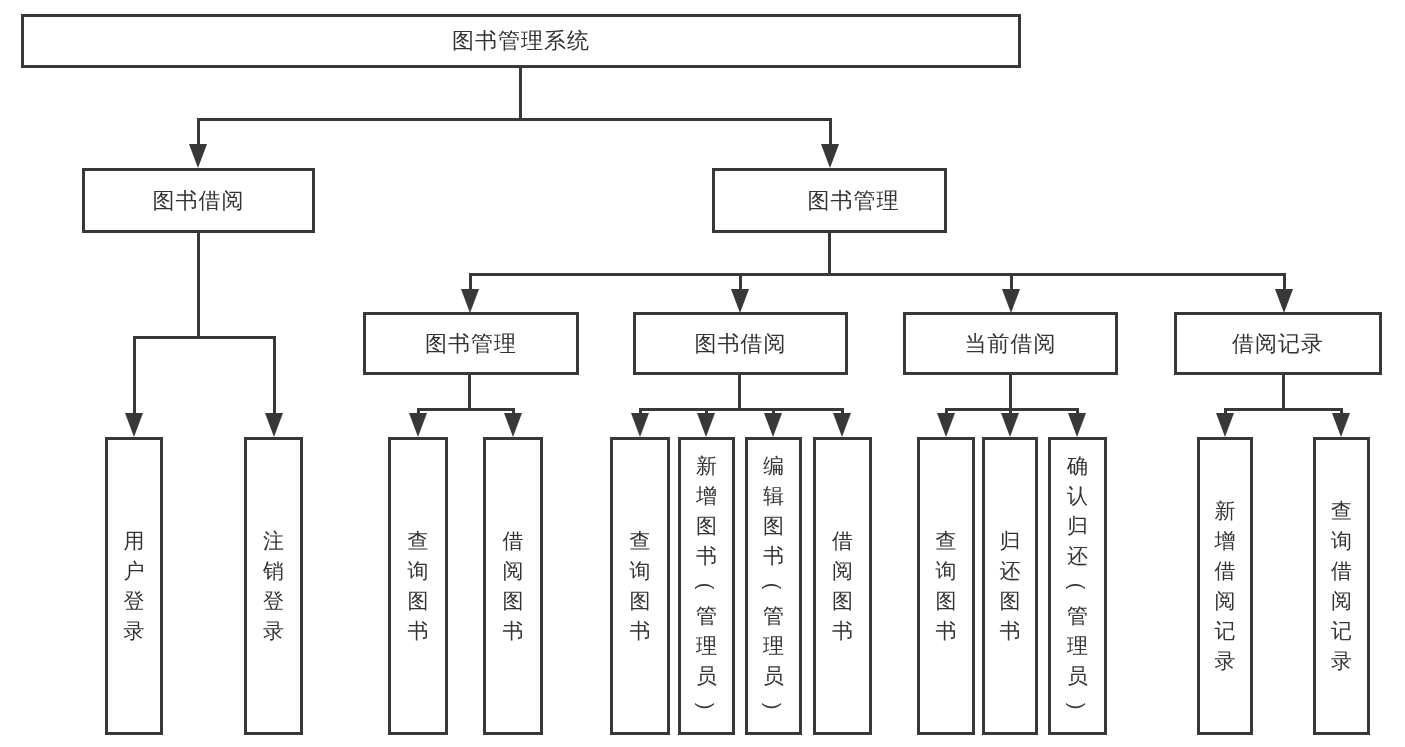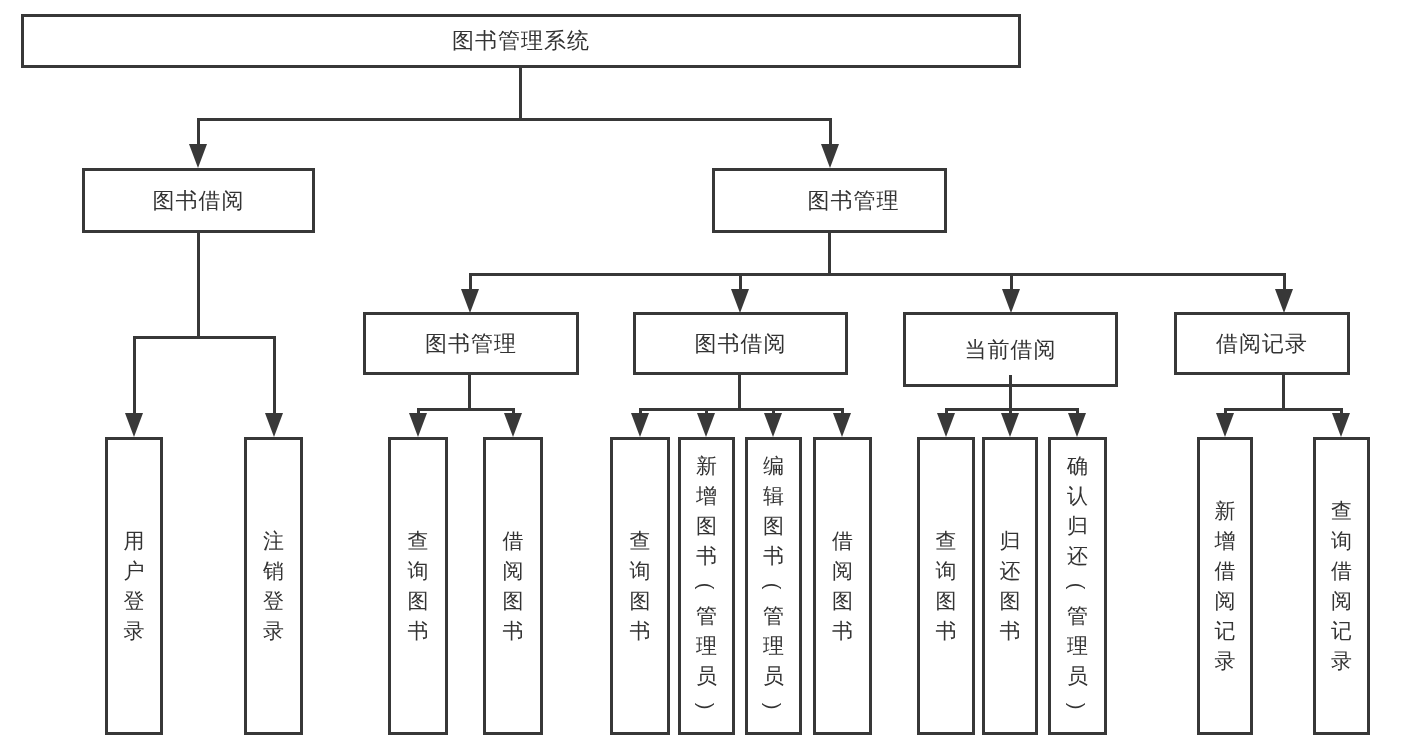--- a/index.html
+++ b/index.html
@@ -60,24 +60,24 @@
   <div class="arr" style="left:1002px;top:289px;"></div>
   <div class="vl" style="left:1283px;top:273px;height:20px;"></div>
   <div class="arr" style="left:1275px;top:289px;"></div>
 
   <div class="box" style="left:363px;top:312px;width:216px;height:63px;">
     <span class="hlabel">图书管理</span>
   </div>
   <div class="box" style="left:633px;top:312px;width:215px;height:63px;">
     <span class="hlabel">图书借阅</span>
   </div>
-  <div class="box" style="left:903px;top:312px;width:215px;height:75px;">
+  <div class="box" style="left:903px;top:312px;width:215px;height:63px;">
     <span class="hlabel">当前借阅</span>
   </div>
-  <div class="box" style="left:1174px;top:312px;width:176px;height:63px;">
+  <div class="box" style="left:1174px;top:312px;width:208px;height:63px;">
     <span class="hlabel">借阅记录</span>
   </div>
 
   <div class="vl" style="left:468px;top:375px;height:33px;"></div>
   <div class="hl" style="left:418px;top:408px;width:97px;"></div>
   <div class="vl" style="left:417px;top:408px;height:10px;"></div>
   <div class="arr" style="left:409px;top:413px;"></div>
   <div class="vl" style="left:512px;top:408px;height:10px;"></div>
   <div class="arr" style="left:504px;top:413px;"></div>
 

